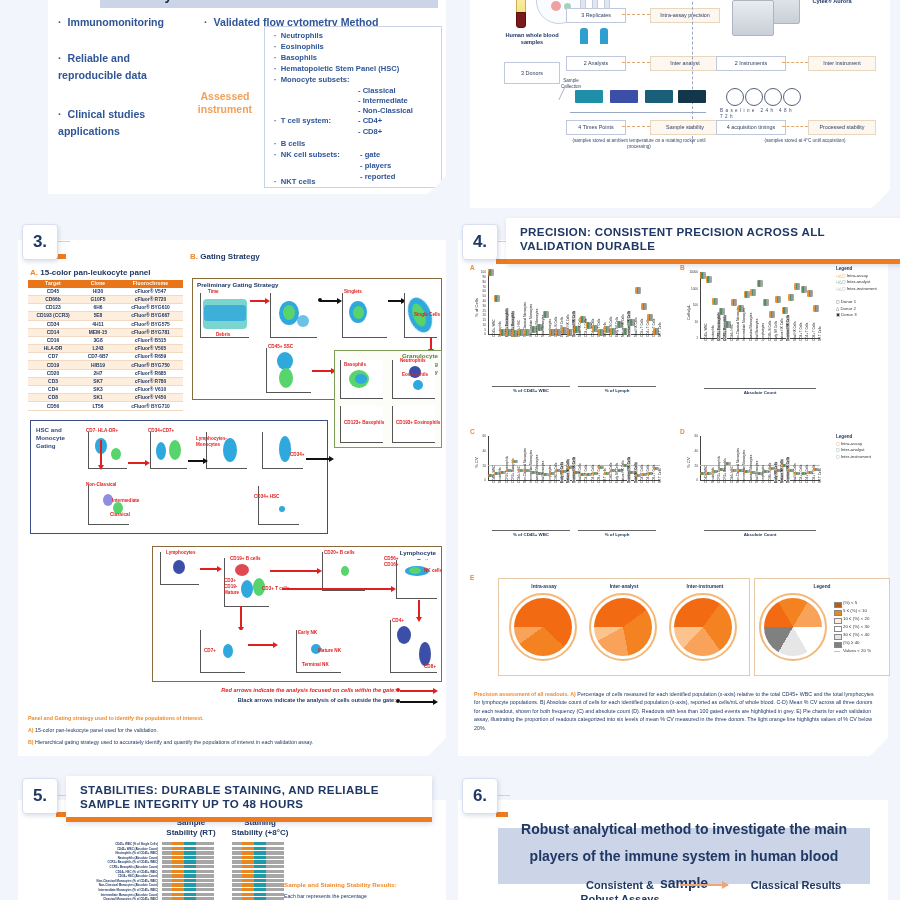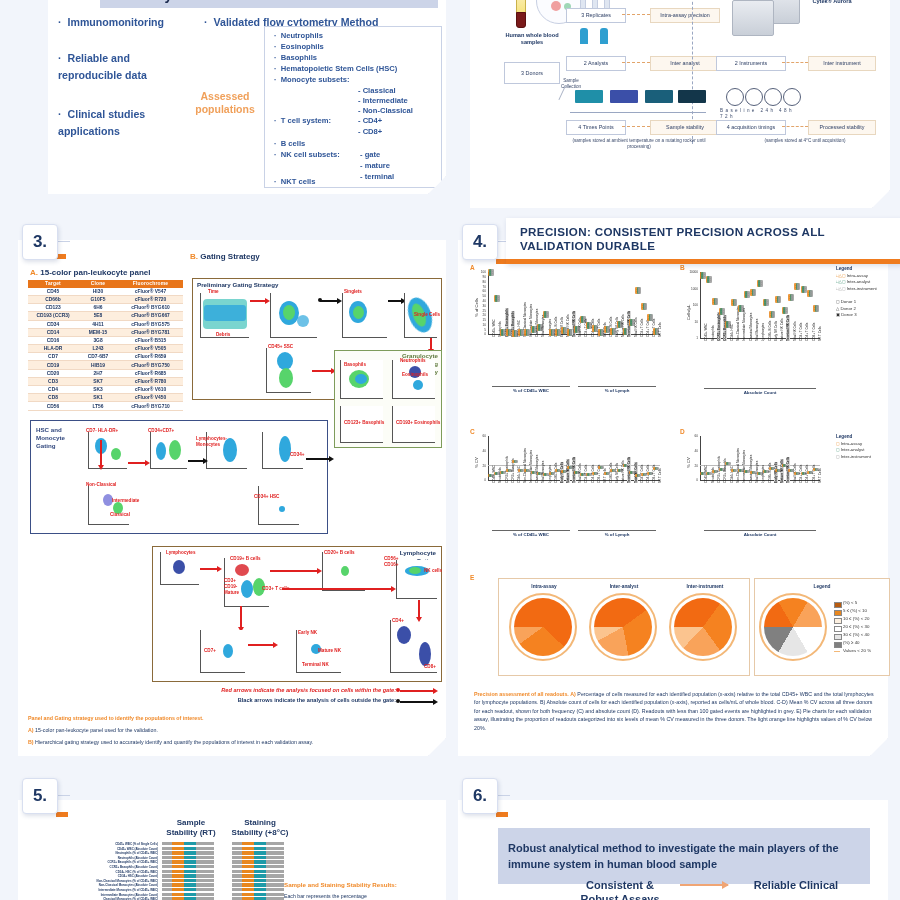--- a/index.html
+++ b/index.html
@@ -142,60 +142,60 @@
 
   
   .srow-lbl{position:absolute;font-size:2.9px;color:#1f3864;text-align:right;white-space:nowrap;font-weight:bold;}
   .sbar{position:absolute;height:3.4px;}
   .shead{position:absolute;font-weight:bold;font-size:8px;color:#1f3864;text-align:center;line-height:10px;}
   .sres{position:absolute;font-weight:bold;font-size:6.2px;color:#f08a2a;line-height:9px;}
   .sres-b{position:absolute;font-size:5.2px;color:#1f3864;line-height:8px;}
 
   
   .concl{position:absolute;background:#ccd4e8;display:flex;align-items:center;
-    justify-content:center;font-weight:bold;font-size:11px;
-    color:#1f3864;line-height:16px;padding:7px 10px;}
+    justify-content:center;text-align:center;font-weight:bold;font-size:14px;
+    color:#1f3864;line-height:27px;padding:7px 10px;}
   .cbottom{position:absolute;font-weight:bold;font-size:11px;color:#1f3864;
     text-align:center;line-height:14px;}
 </style>
 </head>
 <body>
 
 <div class="poster">
 
   <div class="card clip" id="s1" style="left:48px;top:-18px;width:398px;height:212px;">
     <div class="banner"></div>
     <div class="bannerL">Study needs</div>
     <div class="bannerR">Solutions</div>
 
     <div class="bul" style="left:10px;top:32px;">Immunomonitoring</div>
     <div class="bul" style="left:10px;top:68px;width:120px;">Reliable and reproducible data</div>
     <div class="bul" style="left:10px;top:124px;width:120px;">Clinical studies applications</div>
 
     <div class="bul" style="left:156px;top:32px;">Validated flow cytometry Method</div>
 
-    <div class="assessed" style="left:146px;top:108px;width:62px;">Assessed populations</div>
+    <div class="assessed" style="left:146px;top:108px;width:62px;">Assessed instrument</div>
 
     <div class="popbox" style="left:216px;top:44px;width:176px;height:160px;"></div>
     <div class="pop" style="position:absolute;left:226px;top:48px;">·&nbsp; <span>Neutrophils</span></div>
     <div class="pop" style="position:absolute;left:226px;top:59px;">·&nbsp; <span>Eosinophils</span></div>
     <div class="pop" style="position:absolute;left:226px;top:70px;">·&nbsp; <span>Basophils</span></div>
-    <div class="pop" style="position:absolute;left:226px;top:81px;">·&nbsp; <span>Hematopoietic Stem Cells (HSC)</span></div>
+    <div class="pop" style="position:absolute;left:226px;top:81px;">·&nbsp; <span>Hematopoietic Stem Panel (HSC)</span></div>
     <div class="pop" style="position:absolute;left:226px;top:92px;">·&nbsp; <span>Monocyte subsets:</span></div>
     <div class="pop sub" style="position:absolute;left:310px;top:103px;">- Classical</div>
     <div class="pop sub" style="position:absolute;left:310px;top:113px;">- Intermediate</div>
     <div class="pop sub" style="position:absolute;left:310px;top:123px;">- Non-Classical</div>
     <div class="pop" style="position:absolute;left:226px;top:133px;">·&nbsp; <span>T cell system:</span></div>
     <div class="pop sub" style="position:absolute;left:310px;top:133px;">- CD4+</div>
     <div class="pop sub" style="position:absolute;left:310px;top:144px;">- CD8+</div>
     <div class="pop" style="position:absolute;left:226px;top:156px;">·&nbsp; <span>B cells</span></div>
     <div class="pop" style="position:absolute;left:226px;top:167px;">·&nbsp; <span>NK cell subsets:</span></div>
     <div class="pop sub" style="position:absolute;left:312px;top:167px;">- gate</div>
-    <div class="pop sub" style="position:absolute;left:312px;top:178px;">- mature</div>
-    <div class="pop sub" style="position:absolute;left:312px;top:189px;">- terminal</div>
+    <div class="pop sub" style="position:absolute;left:312px;top:178px;">- players</div>
+    <div class="pop sub" style="position:absolute;left:312px;top:189px;">- reported</div>
     <div class="pop" style="position:absolute;left:226px;top:194px;">·&nbsp; <span>NKT cells</span></div>
   </div>
 
   <div class="card clip" id="s2" style="left:470px;top:-40px;width:420px;height:248px;">
 
     <div class="tube" style="left:46px;top:26px;width:8px;height:28px;background:linear-gradient(180deg,#fdf3c8,#f6e27a);border:.6px solid #c9b14a;"></div>
     <div class="tube" style="left:46px;top:52px;width:8px;height:14px;background:#7a1a1a;border:.6px solid #5a1010;border-radius:0 0 3px 3px;"></div>
     <div style="position:absolute;left:66px;top:18px;width:44px;height:44px;border:1px solid #c7cfe2;border-radius:50%;background:#fbfcff;">
 
       <div class="blob" style="left:14px;top:22px;width:10px;height:10px;background:#f0a0a0;"></div>
@@ -1350,20 +1350,23 @@
     </div>
 
   <div class="cap" style="left:474px;top:690px;width:400px;">
     <span class="hl">Precision assessment of all readouts.</span>
     <span class="hl">A)</span> <span>Percentage of cells measured for each identified population (x-axis) relative to the total CD45+ WBC and the total lymphocytes for lymphocyte populations. B) Absolute count of cells for each identified population (x-axis), reported as cells/mL of whole blood. C-D) Mean % CV across all three donors for each readout, shown for both frequency (C) and absolute count (D). Readouts with less than 100 gated events are highlighted in grey. E) Pie charts for each validation assay, illustrating the proportion of readouts categorized into six levels of mean % CV measured in the three donors. The light orange line highlights values of % CV below 20%.</span>
   </div>
 
   <div class="card clip" style="left:18px;top:800px;width:428px;height:140px;"></div>
   <div class="sec-num" style="left:22px;top:778px;">5.</div>
   <div class="sec-tick" style="left:56px;top:795px;width:14px;"></div>
+  <div class="sec-head" style="left:66px;top:776px;width:340px;">
+    <div class="t">STABILITIES:   DURABLE STAINING, AND RELIABLE SAMPLE INTEGRITY UP TO 48 HOURS</div>
+  </div>
   <div class="sec-rule" style="left:56px;top:812px;width:12px;"></div>
 
   <div class="shead" style="left:162px;top:818px;width:58px;">Sample Stability (RT)</div>
   <div class="shead" style="left:228px;top:818px;width:64px;">Staining Stability (+8°C)</div>
   <div id="srows">
       <div class="srow-lbl" style="left: 30px; top: 842px; width: 128px;">CD45+ WBC (% of Single Cells)</div>
       <div class="sbar" style="left: 162px; top: 842px; width: 10px; background: rgb(166, 166, 166);"></div>
       <div class="sbar" style="left: 172px; top: 842px; width: 12px; background: rgb(232, 135, 31);"></div>
       <div class="sbar" style="left: 184px; top: 842px; width: 12px; background: rgb(31, 154, 168);"></div>
       <div class="sbar" style="left: 196px; top: 842px; width: 18px; background: rgb(166, 166, 166);"></div>
@@ -1484,15 +1487,15 @@
   <div class="sres-b" style="left:284px;top:892px;width:160px;">Each bar represents the percentage</div>
 
   <div class="card clip" style="left:458px;top:800px;width:430px;height:140px;"></div>
   <div class="sec-num" style="left:462px;top:778px;">6.</div>
   <div class="sec-tick" style="left:496px;top:795px;width:14px;"></div>
   <div class="sec-rule" style="left:496px;top:812px;width:12px;"></div>
 
   <div class="concl" style="left:498px;top:828px;width:352px;height:42px;">Robust analytical method to investigate the main players of the immune system in human blood sample</div>
   <div class="cbottom" style="left:570px;top:878px;width:100px;">Consistent &amp; Robust Assays</div>
   <div class="arrowline" style="left:680px;top:884px;width:48px;"></div>
-  <div class="cbottom" style="left:736px;top:878px;width:120px;">Reliable Clinical</div>
+  <div class="cbottom" style="left:736px;top:878px;width:120px;">Classical Results</div>
 
 </div>
 
 </body></html>

